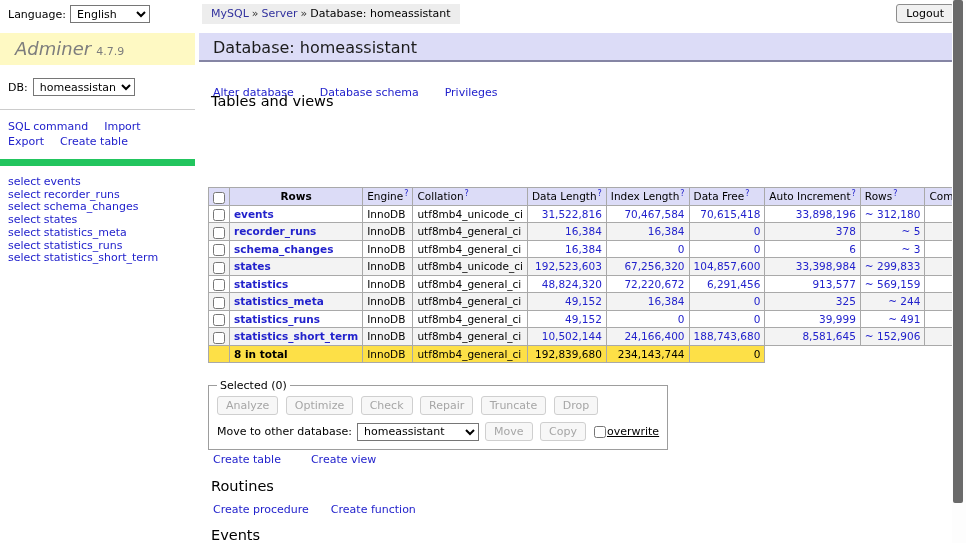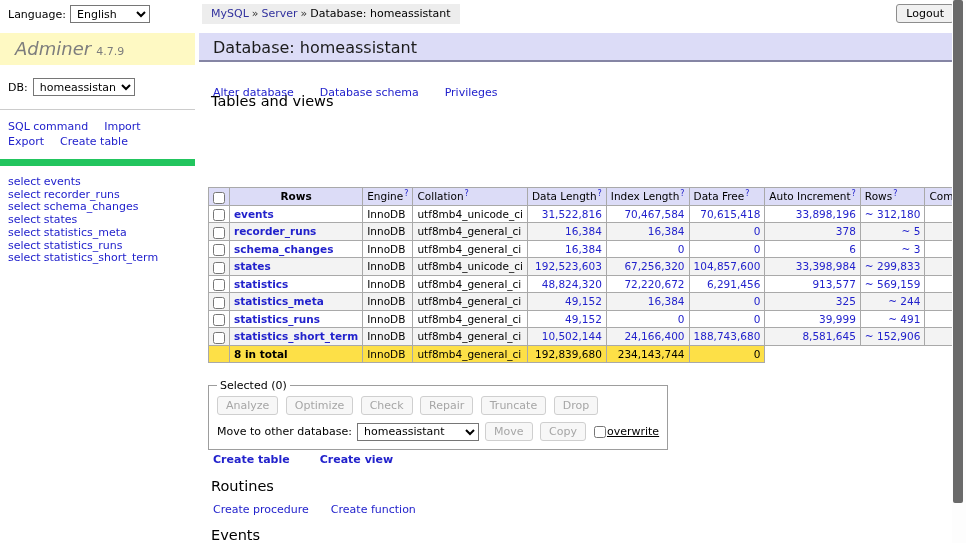--- a/index.html
+++ b/index.html
@@ -105,21 +105,21 @@
 
   
   #selected-fieldset { position:absolute; left:13px; top:379px; white-space:nowrap; }
   #selected-fieldset .btn { margin-right:4px; }
   .move-row { margin-top:7px; }
   .move-row .move-label { margin-right:5px; }
   #move-db-select { width:122px; margin-right:6px; vertical-align:middle; }
   .overwrite-wrap { margin-left:4px;text-decoration:underline; }
   .overwrite-wrap input { width:12px; height:12px; vertical-align:middle; margin:0 1px 0 0; }
 
-  .create-links  { position:absolute; left:18px; top:453px; white-space:nowrap;font-weight:bold; }
+  .create-links  { position:absolute; left:18px; top:453px; white-space:nowrap; }
   .create-links a { margin-right:30px; }
   .routine-links { position:absolute; left:18px; top:503px; white-space:nowrap; }
   .routine-links a { margin-right:22px; }
 
   
   #scrollbar-track { position:absolute; right:0; top:0; width:14px; height:543px; background:#fdfdfd; }
   #scrollbar-thumb { position:absolute; right:3px; top:0; width:10px; height:503px; background:#6a6a6a; border-radius:2px; }
 </style>
 </head>
 <body>

